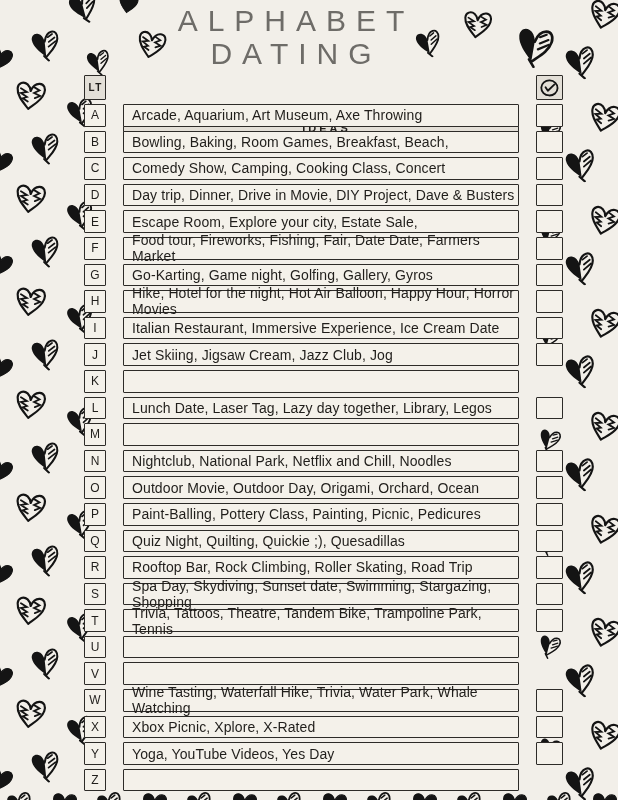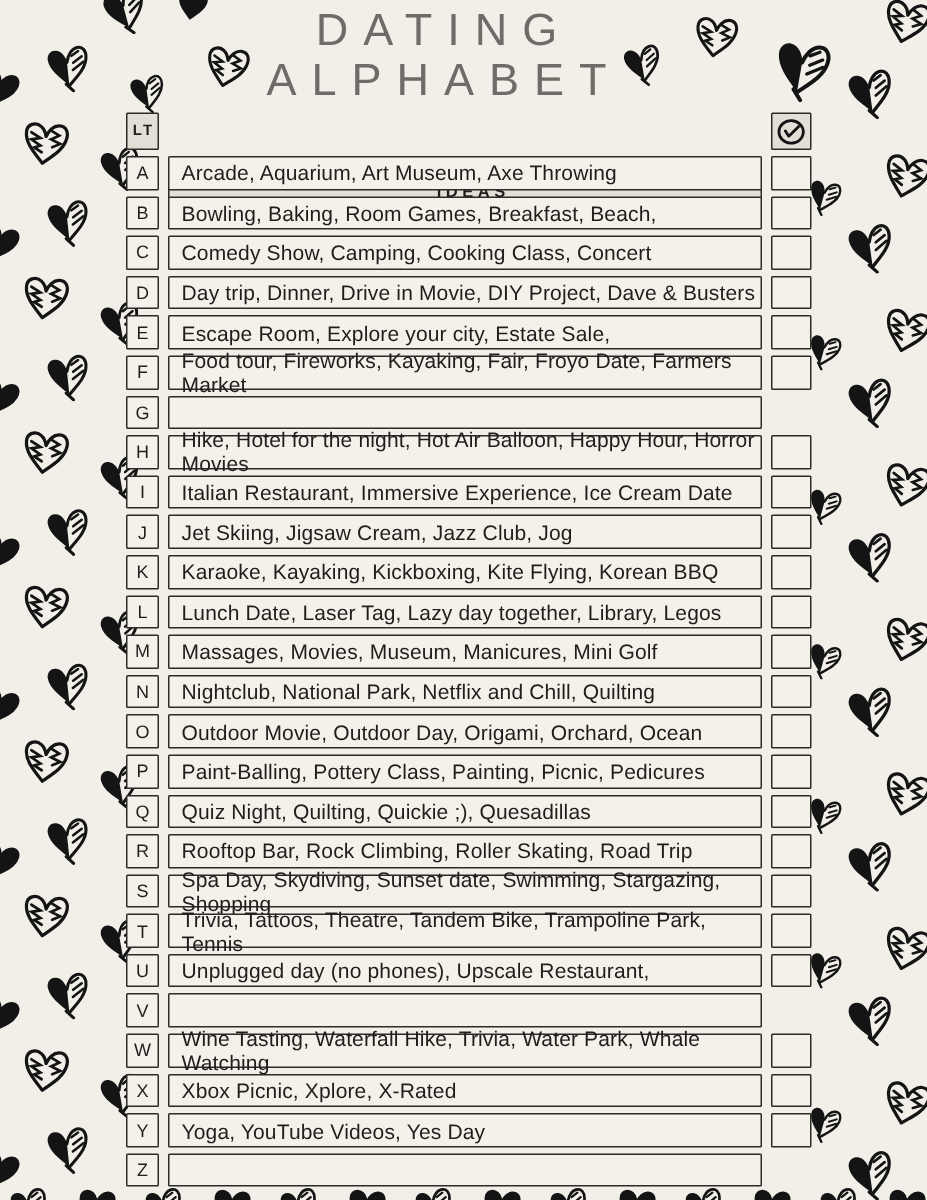--- a/index.html
+++ b/index.html
@@ -18,21 +18,21 @@
   }
   .title-line{
     font-size:30px;line-height:33px;font-weight:400;
     letter-spacing:10px;text-indent:10px;
     color:#6e6c68;
   }
   .sheet{position:absolute;left:84px;top:75px;width:454px;z-index:1;}
   .t-row{
     display:grid;
     grid-template-columns:22px 396px 27px;
-    column-gap:6px;
+    column-gap:17px;
     margin-bottom:4px;
   }
   .cell{
     background:#f4f1ea;
     border:1.5px solid #2d2b28;
     border-radius:1px;
     display:flex;align-items:center;
     box-sizing:border-box;
     color:#201e1b;
   }
@@ -295,22 +295,22 @@
       </svg>
       <svg class="heart" width="30" height="30" viewBox="0 0 100 100" style="left: 544px; top: 790px; color: rgb(20, 20, 20); transform: rotate(-8deg);">
         <use href="#h-duo"></use>
       </svg>
       <svg class="heart" width="30" height="30" viewBox="0 0 100 100" style="left: 589px; top: 790px; color: rgb(20, 20, 20); transform: rotate(8deg);">
         <use href="#h-solid"></use>
       </svg>
     </div>
 
   <div class="title-wrap">
+    <div class="title-line">ALPHABET</div>
     <div class="title-line">DATING</div>
-    <div class="title-line">ALPHABET</div>
   </div>
 
   <div class="sheet">
     <div class="t-row hdr">
       <div class="cell letter-cell">LT</div>
       <div class="cell ideas-cell">IDEAS</div>
       <div class="cell check-cell">
         <svg class="check-icon-svg" width="21" height="21" viewBox="0 0 24 24">
           <ellipse cx="12" cy="12.5" rx="9.3" ry="8.6" fill="none" stroke="#141414" stroke-width="2.1" transform="rotate(-8 12 12.5)"></ellipse>
           <path d="M7.5,12.5 L10.8,16 L17,7.5" fill="none" stroke="#141414" stroke-width="2.1" stroke-linecap="round" stroke-linejoin="round"></path>
@@ -343,26 +343,27 @@
     </div>
 
     <div class="t-row body-row">
       <div class="cell letter-cell">E</div>
       <div class="cell ideas-cell">Escape Room, Explore your city, Estate Sale,</div>
       <div class="cell check-cell"></div>
     </div>
 
     <div class="t-row body-row">
       <div class="cell letter-cell">F</div>
-      <div class="cell ideas-cell">Food tour, Fireworks, Kayaking, Fair, Froyo Date, Farmers Market</div>
+      <div class="cell ideas-cell">Food tour, Fireworks, Fishing, Fair, Date Date, Farmers Market</div>
       <div class="cell check-cell"></div>
     </div>
 
     <div class="t-row body-row">
       <div class="cell letter-cell">G</div>
+      <div class="cell ideas-cell">Go-Karting, Game night, Golfing, Gallery, Gyros</div>
       <div class="cell check-cell"></div>
     </div>
 
     <div class="t-row body-row">
       <div class="cell letter-cell">H</div>
       <div class="cell ideas-cell">Hike, Hotel for the night, Hot Air Balloon, Happy Hour, Horror Movies</div>
       <div class="cell check-cell"></div>
     </div>
 
     <div class="t-row body-row">
@@ -372,39 +373,37 @@
     </div>
 
     <div class="t-row body-row">
       <div class="cell letter-cell">J</div>
       <div class="cell ideas-cell">Jet Skiing, Jigsaw Cream, Jazz Club, Jog</div>
       <div class="cell check-cell"></div>
     </div>
 
     <div class="t-row body-row">
       <div class="cell letter-cell">K</div>
-      <div class="cell ideas-cell">Karaoke, Kayaking, Kickboxing, Kite Flying, Korean BBQ</div>
       <div class="cell check-cell"></div>
     </div>
 
     <div class="t-row body-row">
       <div class="cell letter-cell">L</div>
       <div class="cell ideas-cell">Lunch Date, Laser Tag, Lazy day together, Library, Legos</div>
       <div class="cell check-cell"></div>
     </div>
 
     <div class="t-row body-row">
       <div class="cell letter-cell">M</div>
-      <div class="cell ideas-cell">Massages, Movies, Museum, Manicures, Mini Golf</div>
       <div class="cell check-cell"></div>
     </div>
 
     <div class="t-row body-row">
       <div class="cell letter-cell">N</div>
-      <div class="cell ideas-cell">Nightclub, National Park, Netflix and Chill, Quilting</div>
+      <div class="cell ideas-cell">Nightclub, National Park, Netflix and Chill, Noodles</div>
       <div class="cell check-cell"></div>
     </div>
 
     <div class="t-row body-row">
       <div class="cell letter-cell">O</div>
       <div class="cell ideas-cell">Outdoor Movie, Outdoor Day, Origami, Orchard, Ocean</div>
       <div class="cell check-cell"></div>
     </div>
 
     <div class="t-row body-row">
@@ -432,21 +431,20 @@
     </div>
 
     <div class="t-row body-row">
       <div class="cell letter-cell">T</div>
       <div class="cell ideas-cell">Trivia, Tattoos, Theatre, Tandem Bike, Trampoline Park, Tennis</div>
       <div class="cell check-cell"></div>
     </div>
 
     <div class="t-row body-row">
       <div class="cell letter-cell">U</div>
-      <div class="cell ideas-cell">Unplugged day (no phones), Upscale Restaurant,</div>
       <div class="cell check-cell"></div>
     </div>
 
     <div class="t-row body-row">
       <div class="cell letter-cell">V</div>
       <div class="cell check-cell"></div>
     </div>
 
     <div class="t-row body-row">
       <div class="cell letter-cell">W</div>

